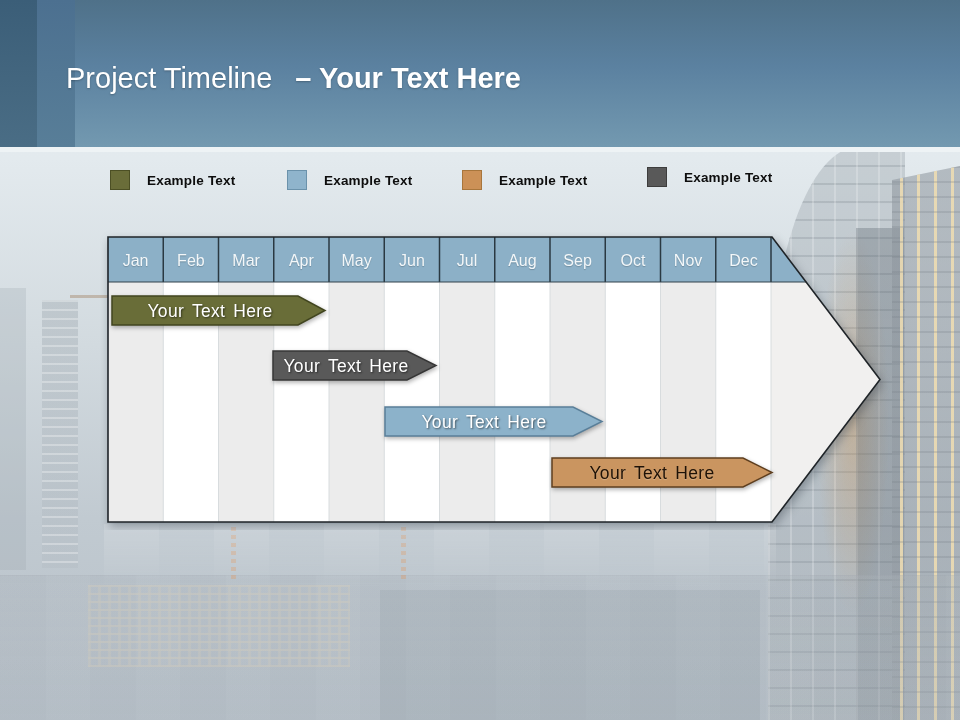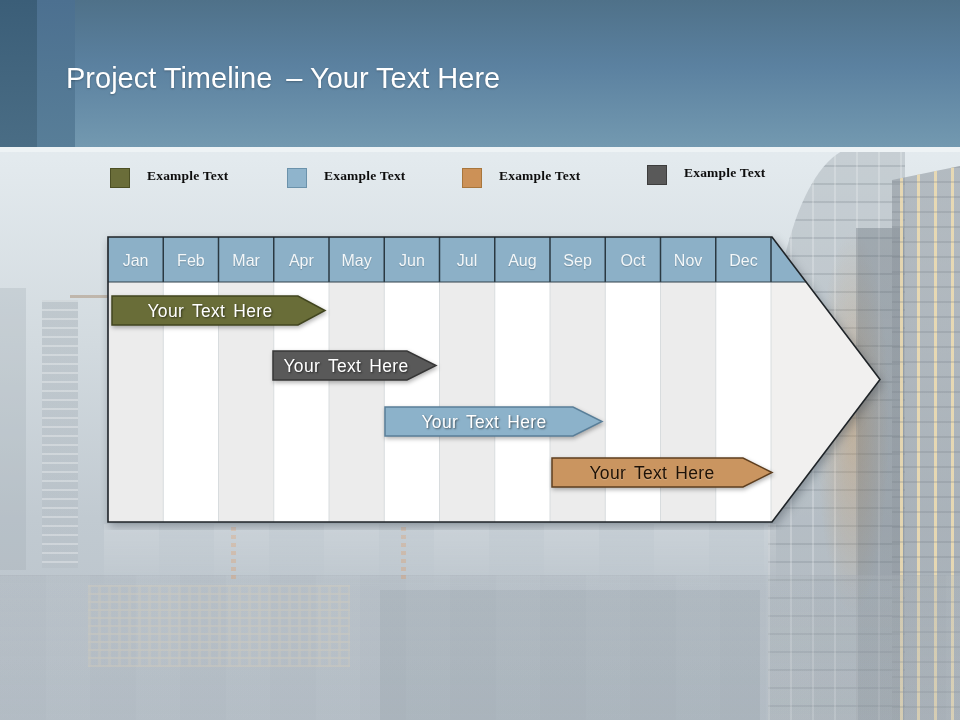--- a/index.html
+++ b/index.html
@@ -12,21 +12,21 @@
   .header{position:absolute;left:0;top:0;width:960px;height:147px;
     background:linear-gradient(180deg,#4f7189 0%,#5b81a0 45%,#7399b0 100%);}
   .header .strip1{position:absolute;left:0;top:0;width:37px;height:147px;
     background:linear-gradient(180deg,#3b5e78,#4a6d85);}
   .header .strip2{position:absolute;left:37px;top:0;width:38px;height:147px;
     background:linear-gradient(180deg,#4c7090,#587e98);}
   .header .edge{position:absolute;left:0;top:147px;width:960px;height:5px;background:#eef3f5;}
   .title{position:absolute;left:66px;top:62px;color:#ffffff;font-size:29px;white-space:nowrap;
     text-shadow:0 1px 2px rgba(0,0,0,0.25);}
   .title .bold{font-weight:400;}
-  .title .rest{font-weight:400;margin-left:14px;}
+  .title .rest{font-weight:700;margin-left:23px;}
   
   .bg{position:absolute;pointer-events:none;}
   .bg-tower-glass{left:768px;top:147px;width:137px;height:573px;
     border-top-left-radius:90px 260px;
     background:
       radial-gradient(closest-side at 62% 48%,rgba(205,135,55,0.30),rgba(205,135,55,0) 70%),
       repeating-linear-gradient(90deg,rgba(255,255,255,0.22) 0 2px,rgba(0,0,0,0) 2px 22px),
       repeating-linear-gradient(180deg,rgba(108,118,126,0.22) 0 2px,rgba(0,0,0,0) 2px 18px),
       linear-gradient(180deg,rgba(158,167,174,0.42),rgba(168,176,182,0.40));}
   .bg-tower-dark{left:856px;top:228px;width:48px;height:492px;
@@ -54,21 +54,21 @@
       repeating-linear-gradient(0deg,rgba(232,214,180,0.8) 0 2px,rgba(0,0,0,0) 2px 8px),
       repeating-linear-gradient(90deg,rgba(232,214,180,0.6) 0 3px,rgba(0,0,0,0) 3px 10px);}
   .bg-crane-reflect{width:5px;height:54px;opacity:.55;
     background:repeating-linear-gradient(180deg,rgba(224,148,88,0.6) 0 4px,rgba(0,0,0,0) 4px 8px);}
   .crane-a{left:231px;top:527px;} .crane-b{left:401px;top:527px;}
   .table-reflection{left:104px;top:524px;width:672px;height:64px;opacity:.45;
     background:repeating-linear-gradient(90deg,rgba(255,255,255,0.45) 0 55px,rgba(222,228,231,0.45) 55px 110px);
     -webkit-mask-image:linear-gradient(180deg,rgba(0,0,0,.8),rgba(0,0,0,0));
     mask-image:linear-gradient(180deg,rgba(0,0,0,.8),rgba(0,0,0,0));}
   
-  .legend-item{position:absolute;top:168px;display:flex;align-items:flex-start;height:24px;font-family:Liberation Serif, serif;}
+  .legend-item{position:absolute;top:168px;display:flex;align-items:center;height:24px;}
   .li-1{left:110px;} .li-2{left:287px;} .li-3{left:462px;} .li-4{left:647px;top:165px;}
   .swatch{width:20px;height:20px;border:1px solid #555;box-sizing:border-box;flex:0 0 auto;}
   .legend-label{margin-left:17px;font-size:13.5px;font-weight:700;color:#0d0d0d;letter-spacing:.2px;white-space:nowrap;}
   
   .timeline-svg{position:absolute;left:100px;top:230px;}
   .pent-shadow{filter:drop-shadow(2px 4px 5px rgba(55,65,75,0.40));}
   .bar-shape{stroke-width:1.5;filter:drop-shadow(1px 2px 2px rgba(0,0,0,0.30));}
   .month-text{font:16px "Liberation Sans",sans-serif;fill:#f3f7f9;text-shadow:0 1px 1px rgba(0,0,0,0.2);}
   .bar-text{font:17.5px "Liberation Sans",sans-serif;word-spacing:3px;letter-spacing:.3px;}
   .bar-text-light{text-shadow:1px 1.5px 2px rgba(0,0,0,0.55);}

